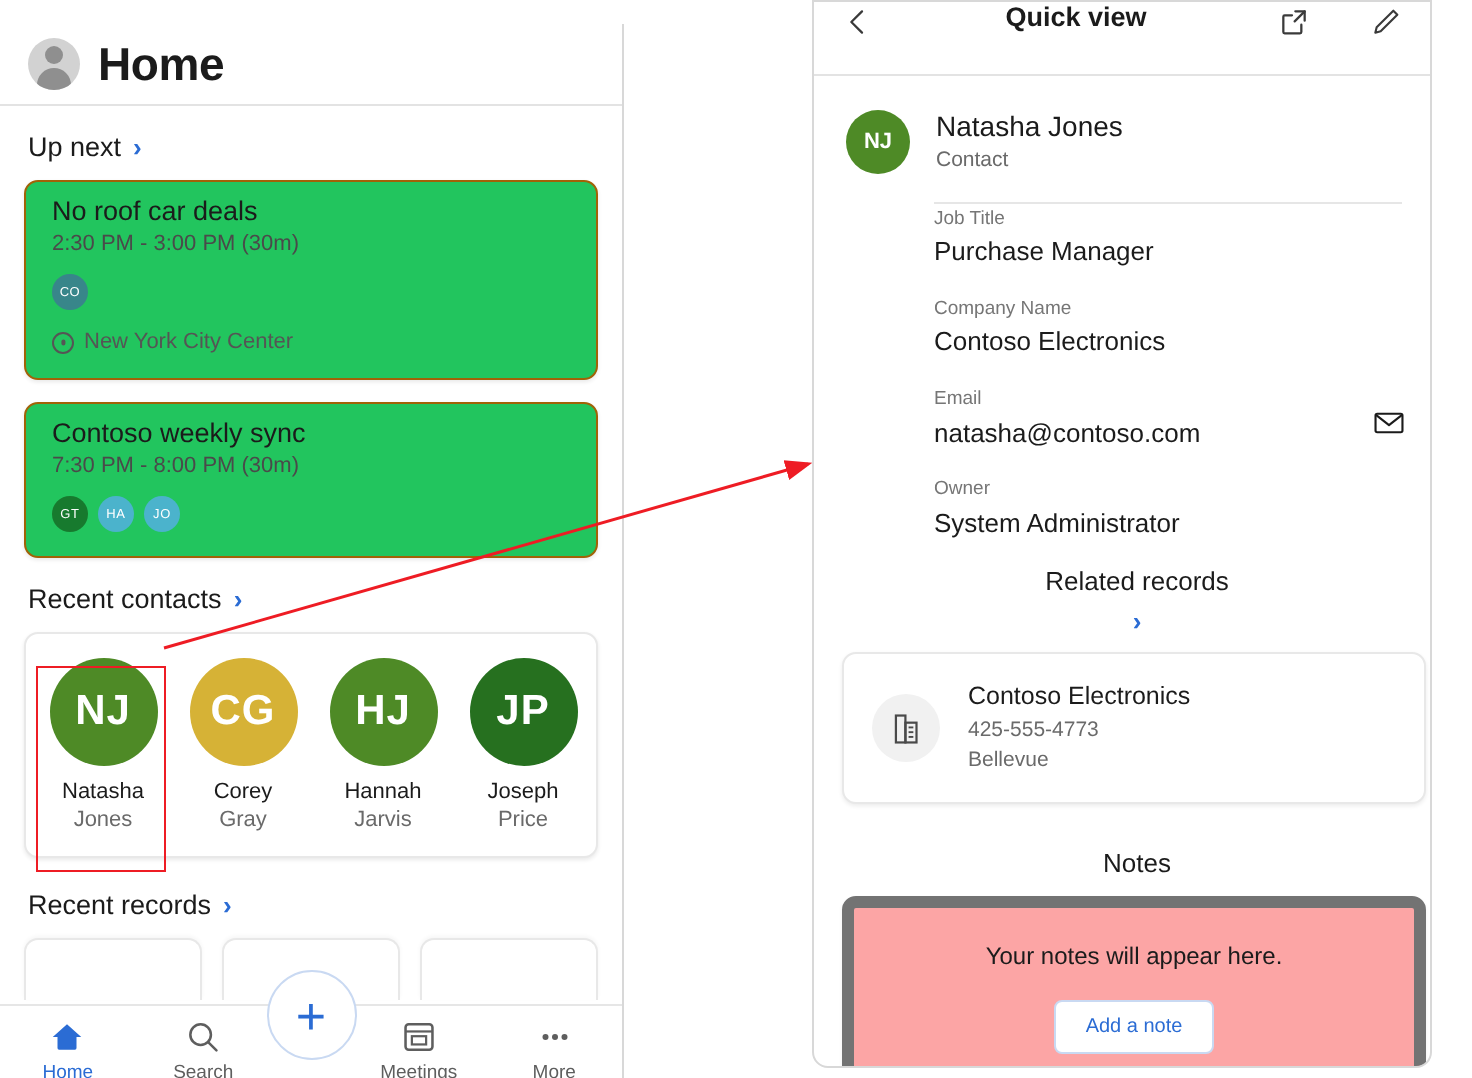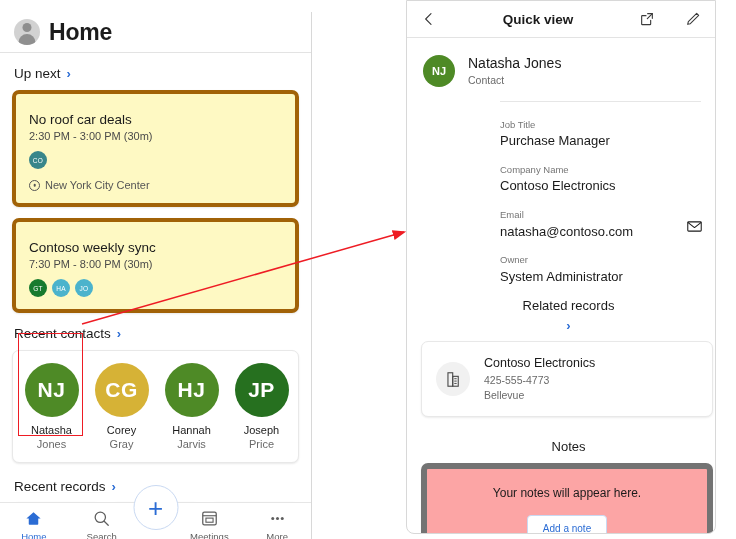--- a/index.html
+++ b/index.html
@@ -20,22 +20,22 @@
   .avatar-silhouette::after{content:"";position:absolute;left:50%;top:15px;
      transform:translateX(-50%);width:17px;height:14px;border-radius:9px 9px 0 0;background:#8f8f8f;}
   .l-title{font-size:23px;font-weight:bold;color:#1b1b1b;letter-spacing:-0.2px;}
 
   .l-body{padding:0 12px;box-sizing:border-box;}
 
   .sec-head{display:flex;align-items:center;gap:6px;margin:13px 0 9px 2px;}
   .sec-head .lbl{font-size:13.5px;color:#1b1b1b;}
   .chev{color:#2b6cd4;font-size:13px;font-weight:bold;line-height:1;}
 
-  .mtg-card{border:4px solid #a16207;border-radius:7px;background:#fef9c3;
-            box-shadow:0 1px 2px rgba(0,0,0,.09);padding:18px 13px 12px;margin-bottom:11px;}
+  .mtg-card{border:1px solid #a16207;border-radius:7px;background:#22c55e;
+            box-shadow:0 1px 2px rgba(0,0,0,.09);padding:7px 13px 12px;margin-bottom:11px;}
   .mtg-title{font-size:13.5px;color:#1b1b1b;margin-bottom:3px;}
   .mtg-time{font-size:11px;color:#4a4a4a;margin-bottom:9px;}
   .chips{display:flex;gap:5px;}
   .chip{width:18px;height:18px;border-radius:50%;display:flex;align-items:center;
         justify-content:center;color:#fff;font-size:6.5px;letter-spacing:.3px;}
   .mtg-loc{display:flex;align-items:center;gap:5px;margin-top:10px;
            font-size:11px;color:#555;}
   .pin{width:9px;height:9px;border:1.3px solid #555;border-radius:50%;
        position:relative;flex:none;}
   .pin::after{content:"";position:absolute;left:50%;top:50%;transform:translate(-50%,-50%);
@@ -68,32 +68,32 @@
   .fab{position:absolute;left:50%;top:-18px;transform:translateX(-50%);
        width:43px;height:43px;border-radius:50%;background:#fff;
        border:1.3px solid #c9d9f2;display:flex;align-items:center;
        justify-content:center;color:#2b6cd4;font-size:26px;font-weight:300;
        line-height:1;z-index:6;}
 
   
   #right-panel{position:absolute;left:406px;top:0;width:310px;height:534px;
                background:#fff;border:1px solid #d8d8d8;border-radius:0 0 8px 8px;
                box-sizing:border-box;overflow:hidden;}
-  .r-header{height:37px;display:flex;align-items:center;padding:0 12px;
+  .r-header{height:37px;display:flex;padding:0 12px;
             border-bottom:1px solid #e3e3e3;box-sizing:border-box;gap:26px;}
   .r-title{flex:1;text-align:center;font-size:13.5px;font-weight:bold;color:#1b1b1b;}
   .hicon{width:20px;height:20px;display:flex;align-items:center;justify-content:center;}
 
   .r-person{display:flex;align-items:center;gap:13px;padding:16px 16px 14px 16px;}
   .p-circle{width:32px;height:32px;border-radius:50%;display:flex;align-items:center;
             justify-content:center;color:#fff;font-size:11px;font-weight:bold;flex:none;}
   .p-name{font-size:14px;color:#1b1b1b;line-height:1.35;}
   .p-sub{font-size:10.5px;color:#6a6a6a;line-height:1.35;}
 
-  .fields{margin-left:93px;margin-right:14px;border-top:1px solid #e6e6e6;padding-top:16px;}
+  .fields{margin-left:60px;margin-right:14px;border-top:1px solid #e6e6e6;padding-top:1px;}
   .field{margin-bottom:12px;position:relative;}
   .f-lbl{font-size:9.5px;color:#767676;line-height:1.5;}
   .f-val{font-size:13px;color:#1b1b1b;line-height:1.45;}
   .mail-ico{position:absolute;right:-2px;top:10px;}
   .r-sec-head{display:flex;align-items:center;gap:6px;margin:11px 0 9px 1px;flex-direction:column;}
   .r-sec-head .lbl{font-size:13px;color:#1b1b1b;}
 
   .rel-card{border:1px solid #e8e8e8;border-radius:7px;background:#fff;
             box-shadow:0 1px 2px rgba(0,0,0,.08);padding:12px 14px;
             display:flex;align-items:center;gap:14px;margin:0 2px 0 14px;}

